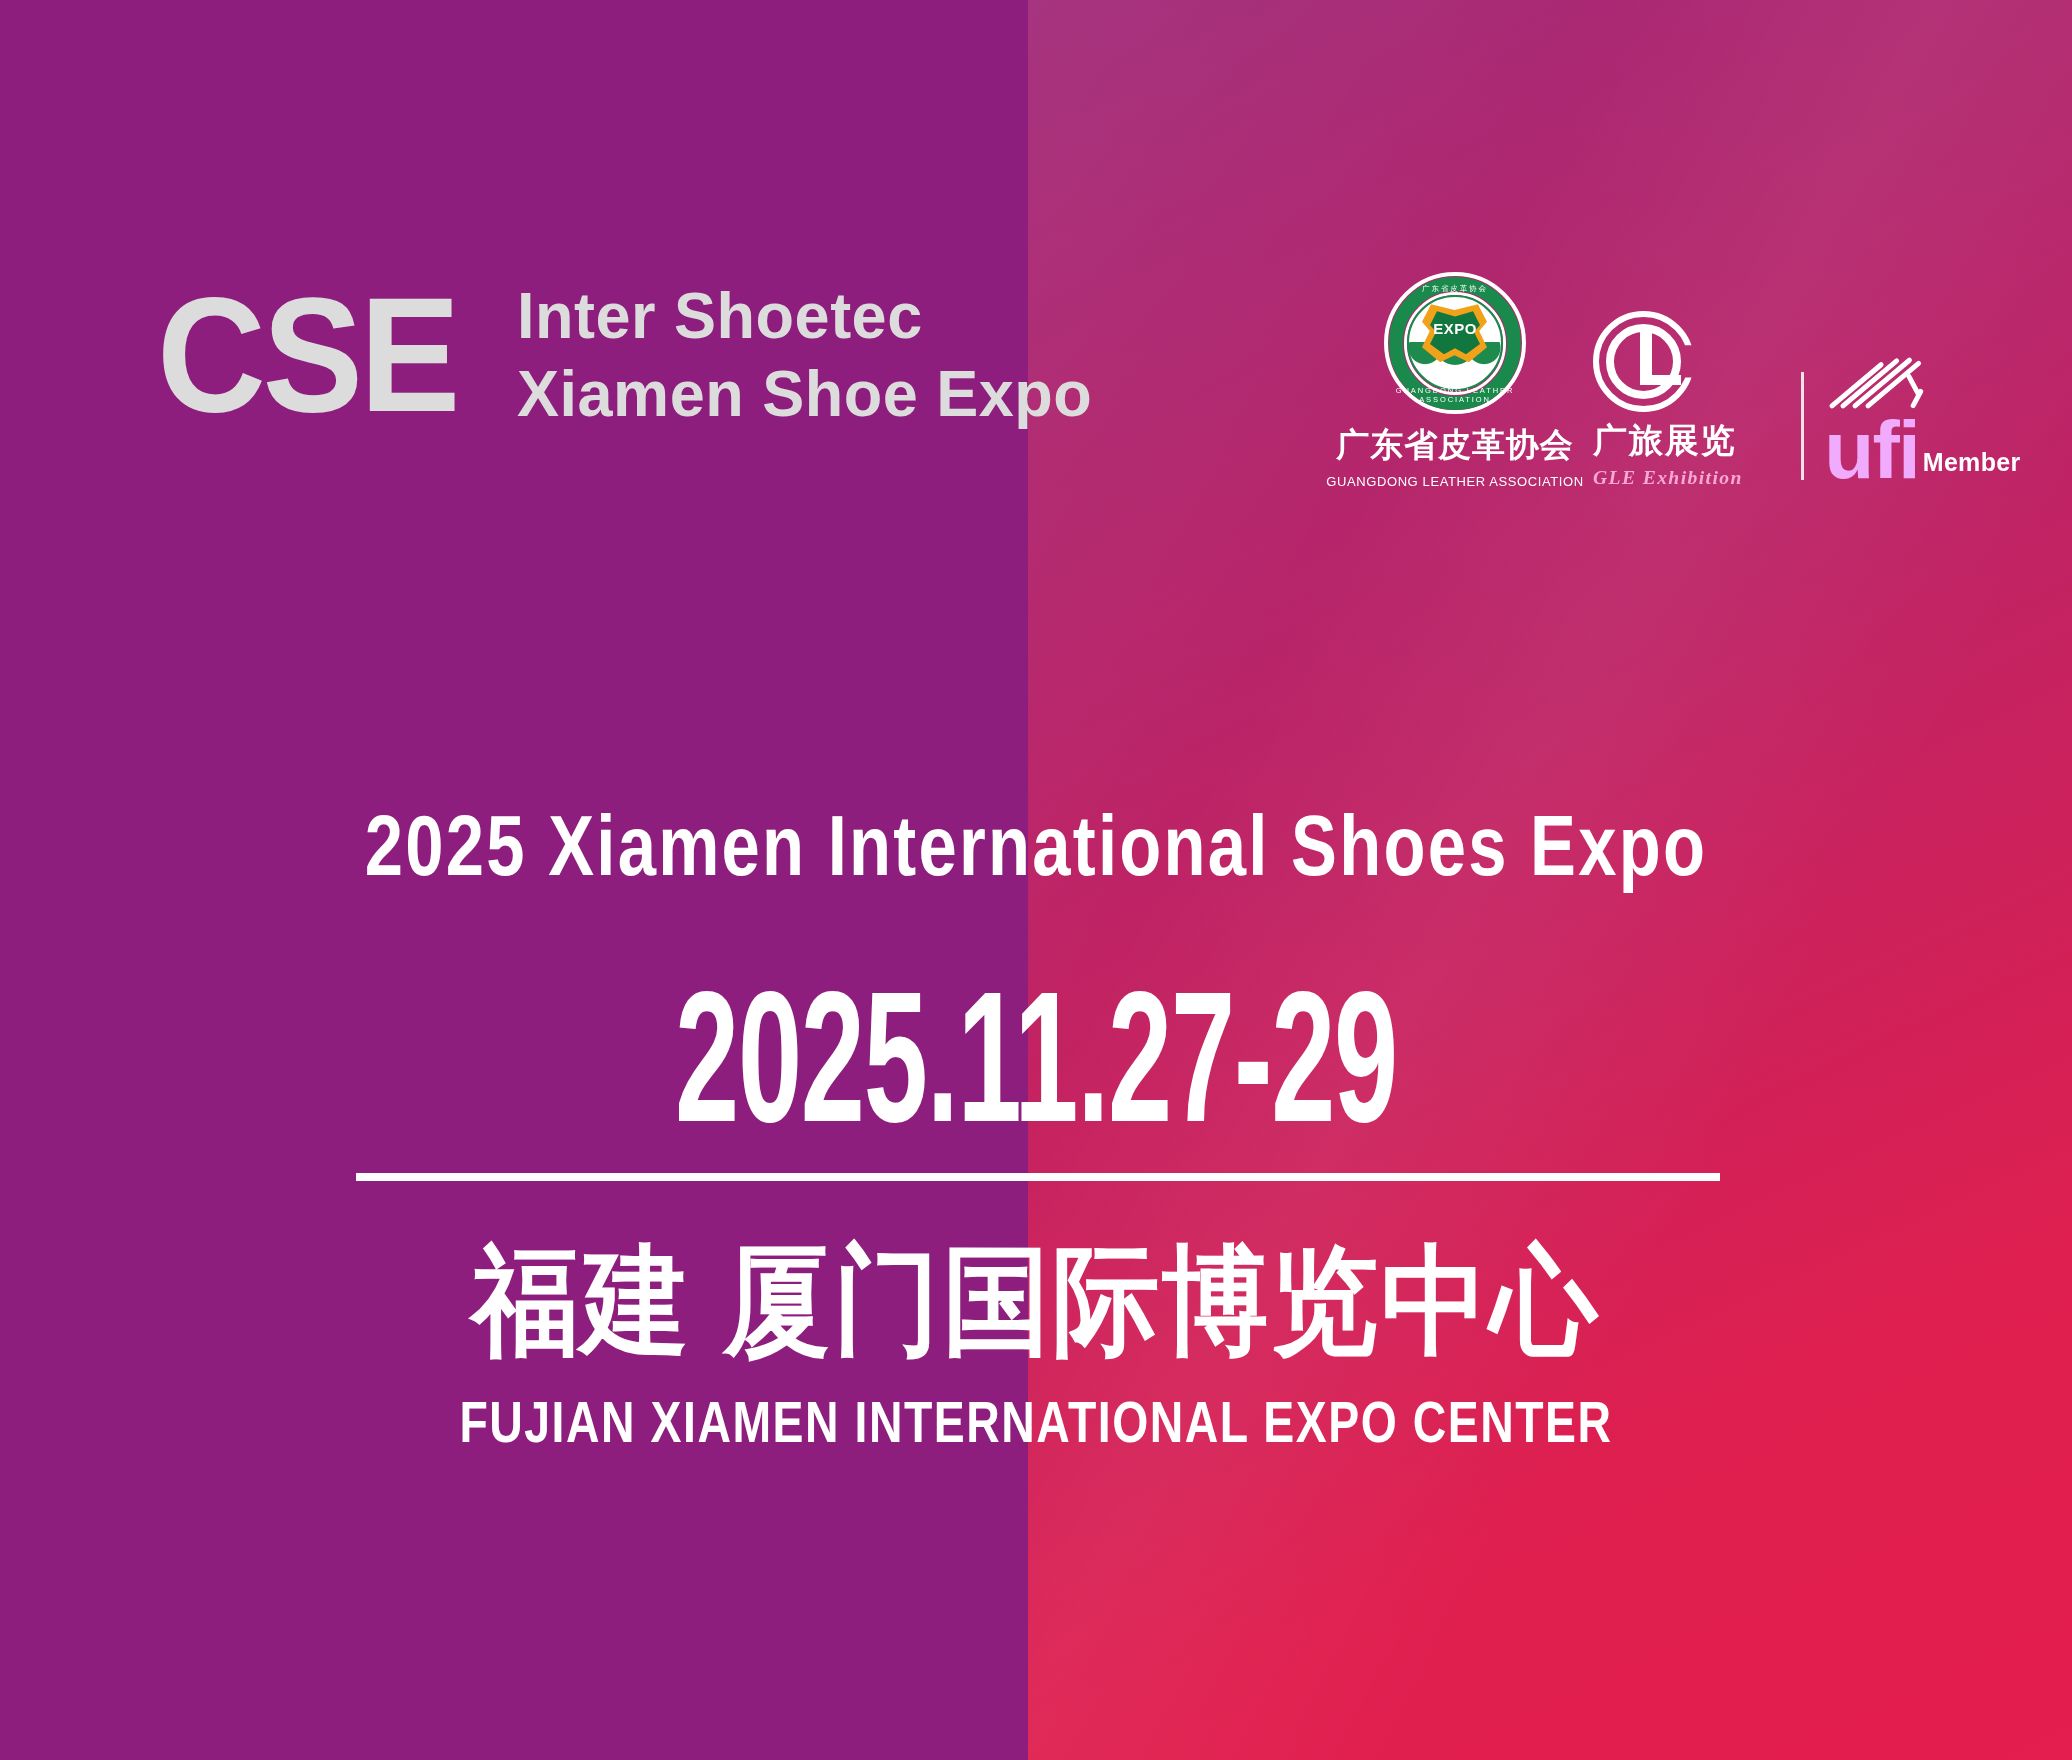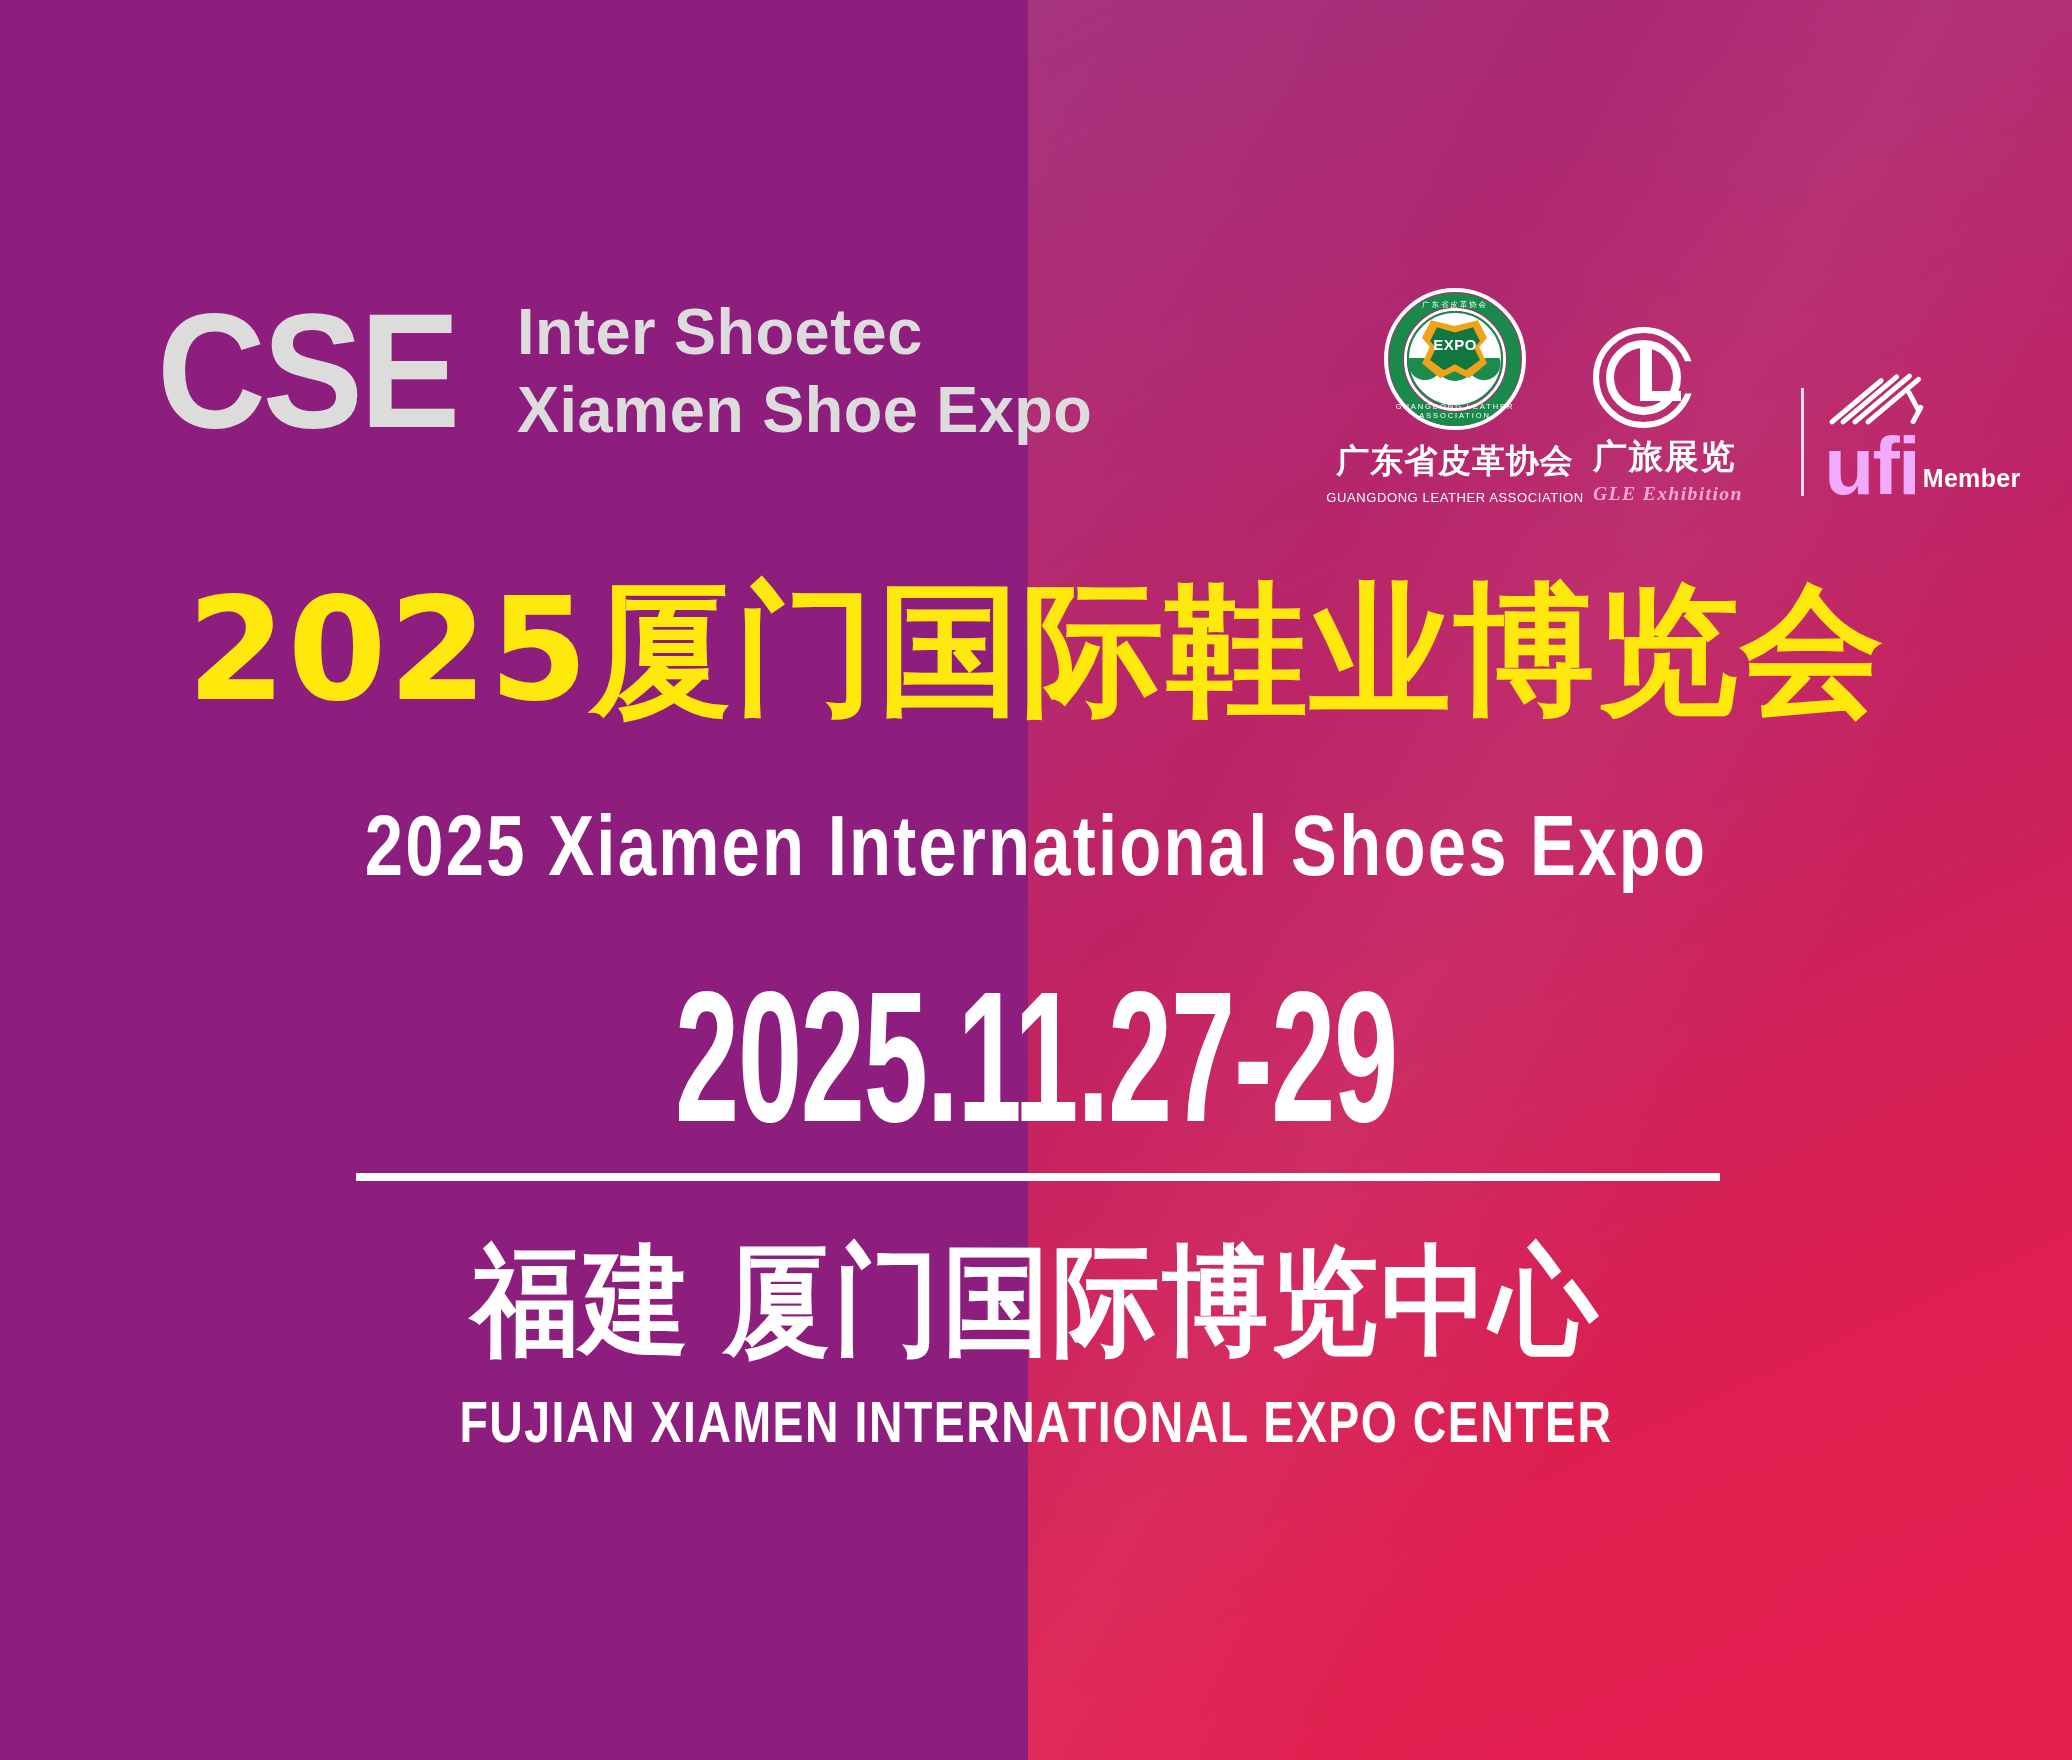--- a/index.html
+++ b/index.html
@@ -20,21 +20,21 @@
     background:linear-gradient(155deg,#A22B79 0%,#BE2365 42%,#DF1F4F 78%,#E41E4F 100%);
   }
   .bg-right:after{
     content:"";position:absolute;inset:0;
     background:linear-gradient(118deg,rgba(255,255,255,0.045) 0%,rgba(255,255,255,0) 30%,
                rgba(255,255,255,0.05) 46%,rgba(255,255,255,0) 66%);
   }
 
   
   .header{
-    position:absolute;left:0;top:292px;width:2072px;height:186px;
+    position:absolute;left:0;top:276px;width:2072px;height:186px;
   }
   .cse-block{
     position:absolute;left:157px;top:0;display:flex;align-items:center;
   }
   .cse-mark{
     font-family:"Liberation Sans","DejaVu Sans",sans-serif;
     font-size:164px;line-height:157px;font-weight:700;
     color:#DCDCDC;letter-spacing:-3.7px;
     transform:scaleX(0.92);transform-origin:left center;
   }
@@ -257,21 +257,20 @@
         </div>
         <div class="ufi-row">
           <div class="ufi-word">ufi</div>
           <div class="ufi-member">Member</div>
         </div>
       </div>
 
     </div>
   </div>
 
-  <div class="headline">2025厦门国际鞋业博览会</div>
 
   <div class="subtitle">2025  Xiamen  International  Shoes  Expo</div>
 
   <div class="dateline">2025.11.27-29</div>
 
   <div class="rule"></div>
 
   <div class="venue-cn">福建 厦门国际博览中心</div>
 
   <div class="venue-en">FUJIAN XIAMEN INTERNATIONAL EXPO CENTER</div>

